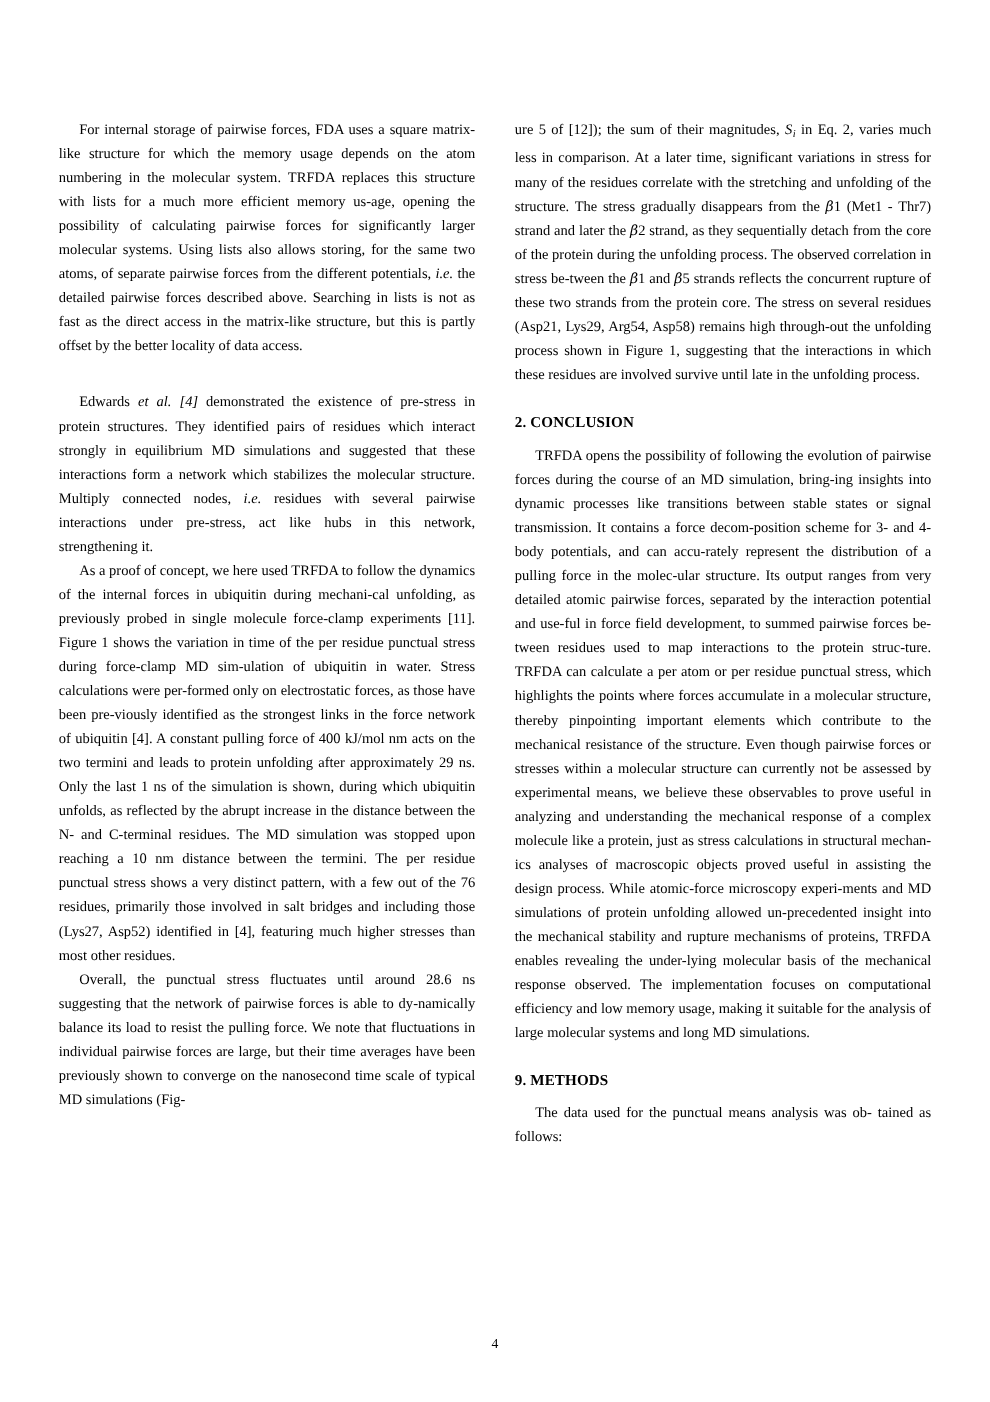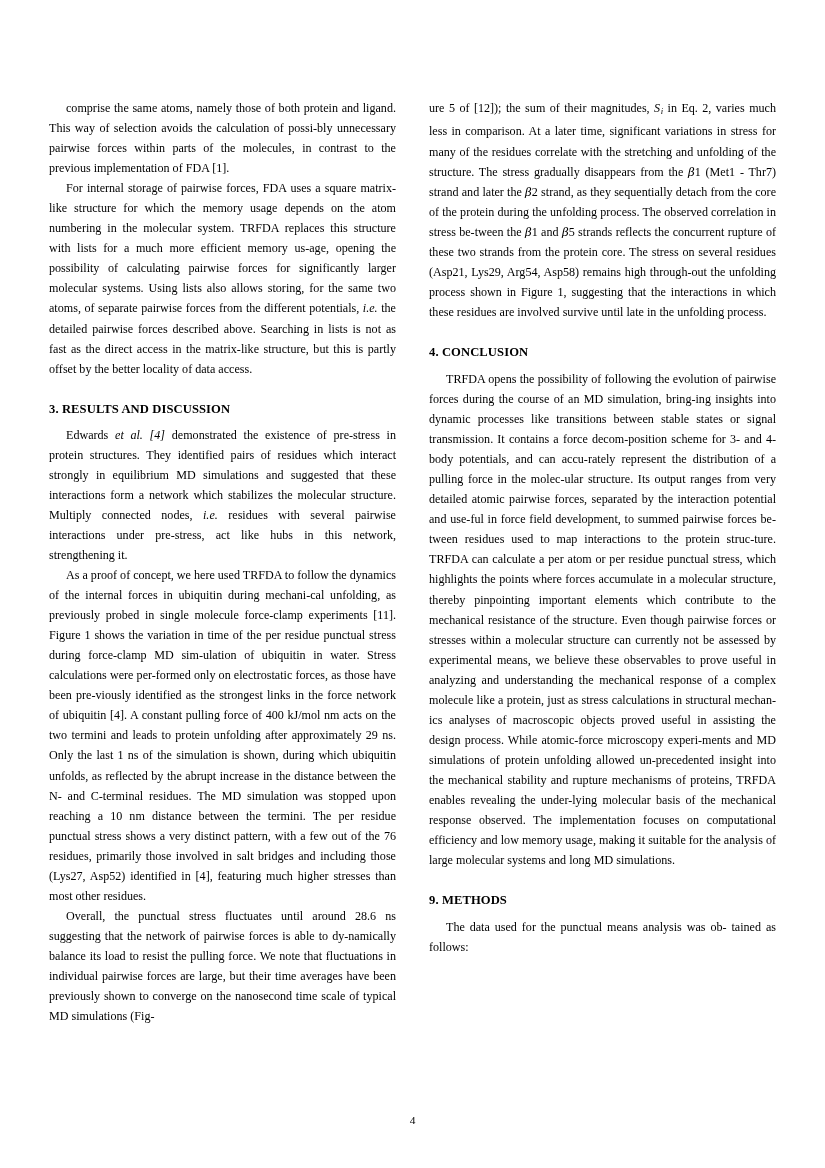--- a/index.html
+++ b/index.html
@@ -84,42 +84,40 @@
 </style>
 </head>
 <body>
 
 <div class="page">
 
   <div class="columns">
 
     <div class="column">
 
-      <p class="para">comprise the same atoms, namely those of both protein and ligand. This way of selection avoids the calculation of possi-bly unnecessary pairwise forces within parts of the molecules, in contrast to the previous implementation of FDA [1].</p>
 
       <p class="para"><span>For internal storage of pairwise forces, FDA uses a square matrix-like structure for which the memory usage depends on the atom numbering in the molecular system. TRFDA replaces this structure with lists for a much more efficient memory us-age, opening the possibility of calculating pairwise forces for significantly larger molecular systems. Using lists also allows storing, for the same two atoms, of separate pairwise forces from the different potentials, </span><i class="it">i.e.</i><span> the detailed pairwise forces described above. Searching in lists is not as fast as the direct access in the matrix-like structure, but this is partly offset by the better locality of data access.</span></p>
 
       <div class="gap-before-section"></div>
-      <h2 class="section">3. RESULTS AND DISCUSSION</h2>
       <div class="gap-after-section"></div>
 
       <p class="para"><span>Edwards </span><i class="it">et al. [4]</i><span> demonstrated the existence of pre-stress in protein structures. They identified pairs of residues which interact strongly in equilibrium MD simulations and suggested that these interactions form a network which stabilizes the molecular structure. Multiply connected nodes, </span><i class="it">i.e.</i><span> residues with several pairwise interactions under pre-stress, act like hubs in this network, strengthening it.</span></p>
 
       <p class="para">As a proof of concept, we here used TRFDA to follow the dynamics of the internal forces in ubiquitin during mechani-cal unfolding, as previously probed in single molecule force-clamp experiments [11]. Figure 1 shows the variation in time of the per residue punctual stress during force-clamp MD sim-ulation of ubiquitin in water. Stress calculations were per-formed only on electrostatic forces, as those have been pre-viously identified as the strongest links in the force network of ubiquitin [4]. A constant pulling force of 400 kJ/mol nm acts on the two termini and leads to protein unfolding after approximately 29 ns. Only the last 1 ns of the simulation is shown, during which ubiquitin unfolds, as reflected by the abrupt increase in the distance between the N- and C-terminal residues. The MD simulation was stopped upon reaching a 10 nm distance between the termini. The per residue punctual stress shows a very distinct pattern, with a few out of the 76 residues, primarily those involved in salt bridges and including those (Lys27, Asp52) identified in [4], featuring much higher stresses than most other residues.</p>
 
       <p class="para">Overall, the punctual stress fluctuates until around 28.6 ns suggesting that the network of pairwise forces is able to dy-namically balance its load to resist the pulling force. We note that fluctuations in individual pairwise forces are large, but their time averages have been previously shown to converge on the nanosecond time scale of typical MD simulations (Fig-</p>
 
     </div>
 
     <div class="column">
 
       <p class="para noindent"><span>ure 5 of [12]); the sum of their magnitudes, </span><span class="mathvar">S</span><span class="sub">i</span><span> in Eq. 2, varies much less in comparison. At a later time, significant variations in stress for many of the residues correlate with the stretching and unfolding of the structure. The stress gradually disappears from the </span><span class="beta">β</span><span>1 (Met1 - Thr7) strand and later the </span><span class="beta">β</span><span>2 strand, as they sequentially detach from the core of the protein during the unfolding process. The observed correlation in stress be-tween the </span><span class="beta">β</span><span>1 and </span><span class="beta">β</span><span>5 strands reflects the concurrent rupture of these two strands from the protein core. The stress on several residues (Asp21, Lys29, Arg54, Asp58) remains high through-out the unfolding process shown in Figure 1, suggesting that the interactions in which these residues are involved survive until late in the unfolding process.</span></p>
 
       <div class="gap-before-section"></div>
-      <h2 class="section">4. CONCLUSION</h2>
+      <h2 class="section">2. CONCLUSION</h2>
       <div class="gap-after-section-2"></div>
 
       <p class="para">TRFDA opens the possibility of following the evolution of pairwise forces during the course of an MD simulation, bring-ing insights into dynamic processes like transitions between stable states or signal transmission. It contains a force decom-position scheme for 3- and 4-body potentials, and can accu-rately represent the distribution of a pulling force in the molec-ular structure. Its output ranges from very detailed atomic pairwise forces, separated by the interaction potential and use-ful in force field development, to summed pairwise forces be-tween residues used to map interactions to the protein struc-ture. TRFDA can calculate a per atom or per residue punctual stress, which highlights the points where forces accumulate in a molecular structure, thereby pinpointing important elements which contribute to the mechanical resistance of the structure. Even though pairwise forces or stresses within a molecular structure can currently not be assessed by experimental means, we believe these observables to prove useful in analyzing and understanding the mechanical response of a complex molecule like a protein, just as stress calculations in structural mechan-ics analyses of macroscopic objects proved useful in assisting the design process. While atomic-force microscopy experi-ments and MD simulations of protein unfolding allowed un-precedented insight into the mechanical stability and rupture mechanisms of proteins, TRFDA enables revealing the under-lying molecular basis of the mechanical response observed. The implementation focuses on computational efficiency and low memory usage, making it suitable for the analysis of large molecular systems and long MD simulations.</p>
 
       <div class="gap-before-section"></div>
       <h2 class="section">9. METHODS</h2>
       <div class="gap-after-section-2"></div>
 
       <p class="para">The data used for the punctual means analysis was ob- tained as follows:</p>
 

